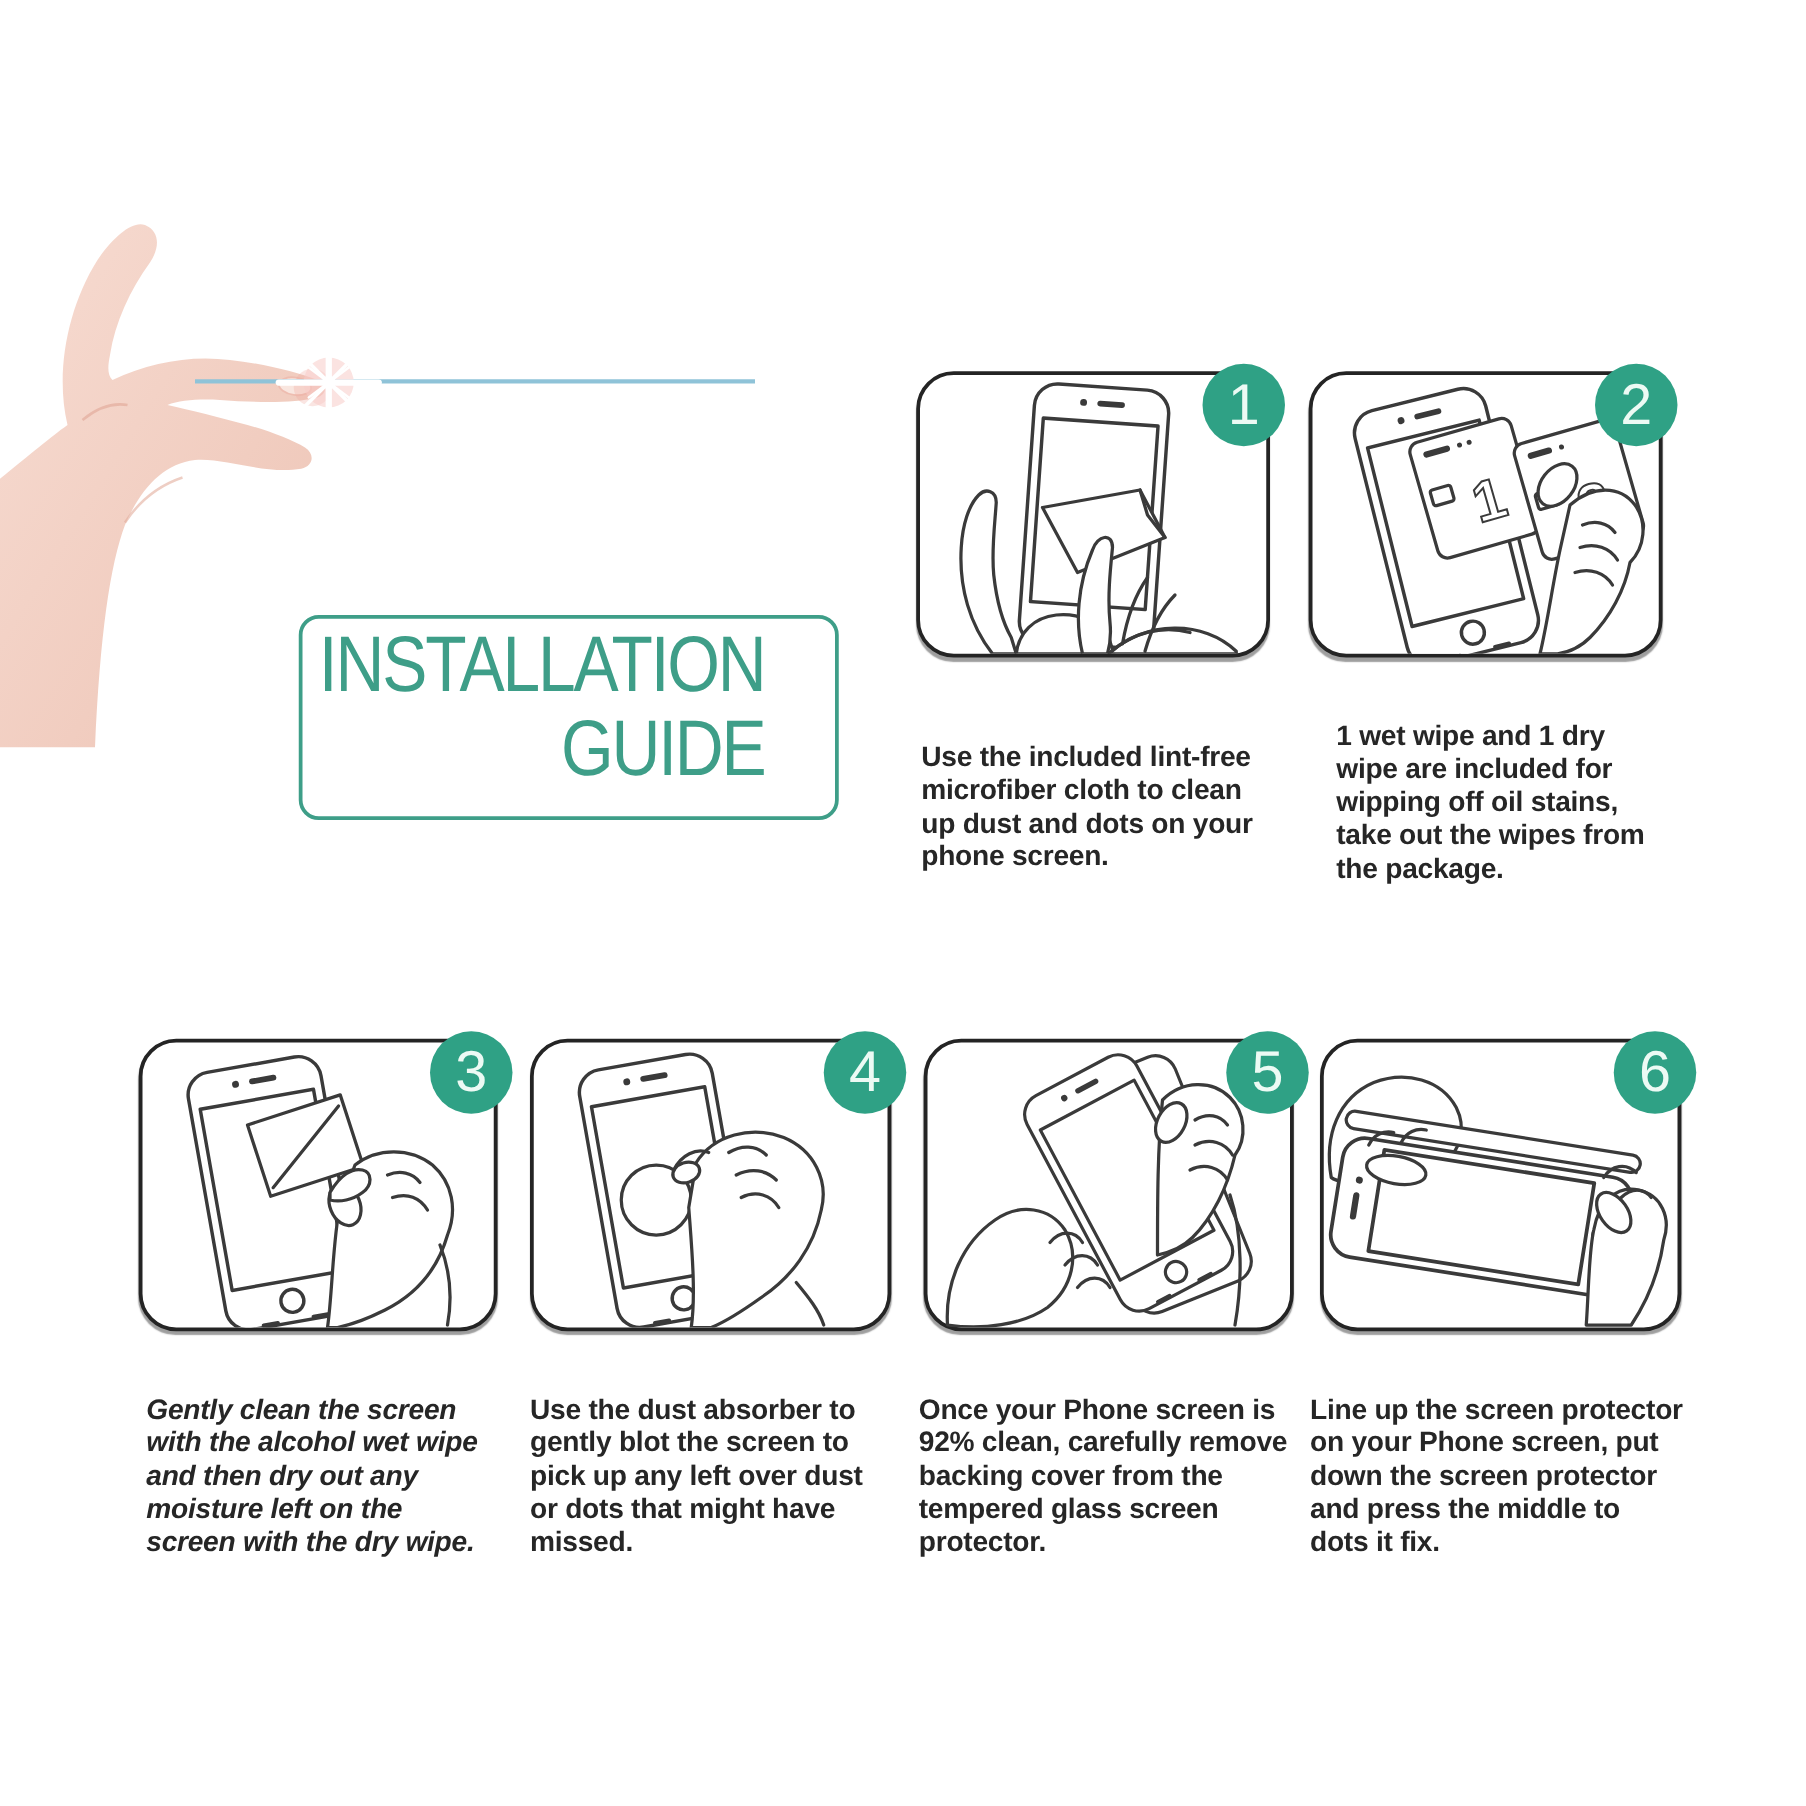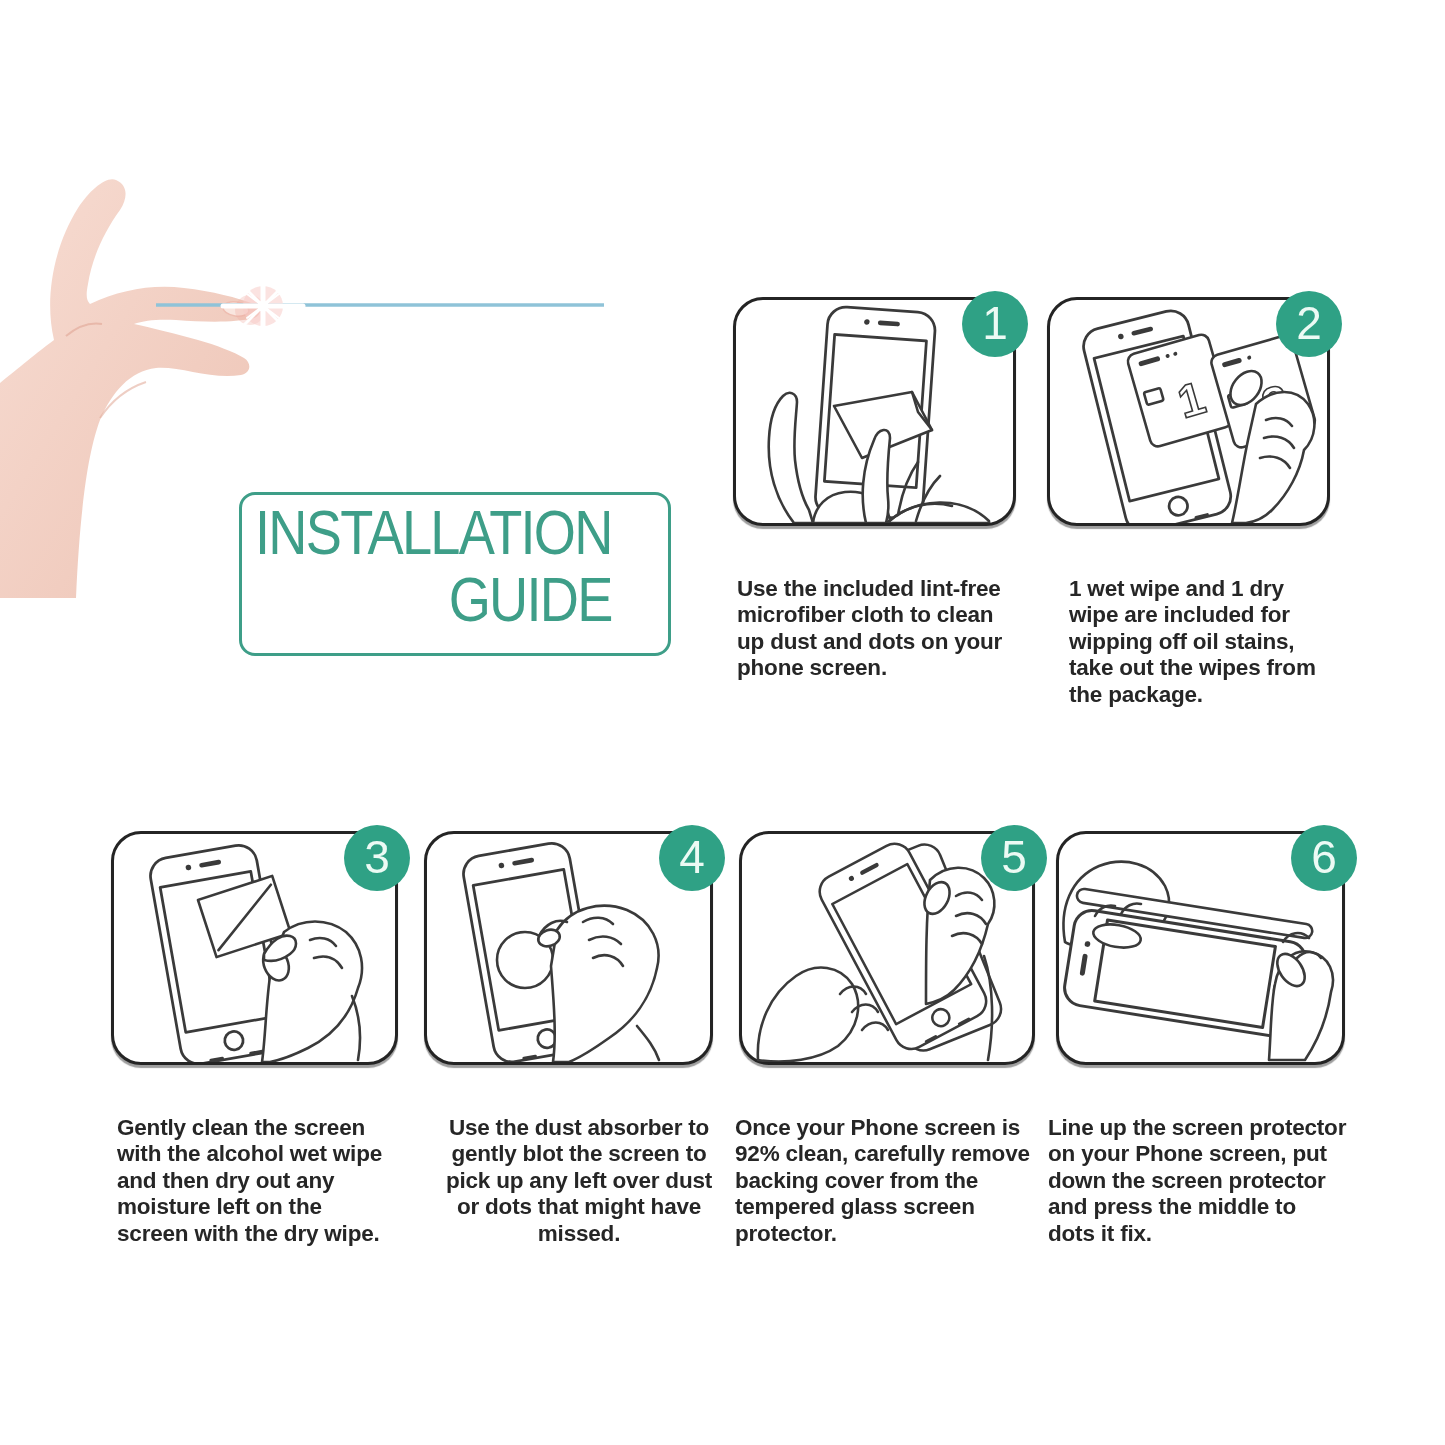--- a/index.html
+++ b/index.html
@@ -22,24 +22,24 @@
          font-size:46px;font-weight:400;padding-bottom:3px;box-sizing:border-box;}
   .caption{position:absolute;white-space:pre-line;font-size:22.5px;line-height:26.5px;
            font-weight:bold;color:#262626;letter-spacing:-0.2px;}
   
   .card-1{left:733px;top:297px;width:277px;height:223px;}
   .card-2{left:1047px;top:297px;width:277px;height:223px;}
   .card-3{left:111px;top:831px;width:281px;height:228px;}
   .card-4{left:424px;top:831px;width:283px;height:228px;}
   .card-5{left:739px;top:831px;width:290px;height:228px;}
   .card-6{left:1056px;top:831px;width:283px;height:228px;}
-  .cap-1{left:737px;top:553px;width:310px;}
+  .cap-1{left:737px;top:570px;width:310px;}
   .cap-2{left:1069px;top:553px;width:300px;}
-  .cap-3{left:117px;top:1092px;width:310px;}
-  .cap-4{left:424px;top:1092px;width:310px;text-align:center;}
+  .cap-3{left:117px;top:1092px;width:310px;font-style:italic;}
+  .cap-4{left:424px;top:1092px;width:310px;}
   .cap-5{left:735px;top:1092px;width:320px;}
   .cap-6{left:1048px;top:1092px;width:320px;}
   
   .ln{fill:none;stroke:#3a3a3a;stroke-width:2.6;stroke-linecap:round;stroke-linejoin:round;}
   .sd{fill:#ffffff;stroke:#3a3a3a;stroke-width:2.6;stroke-linecap:round;stroke-linejoin:round;}
   .fl{fill:#3a3a3a;stroke:none;}
   .pk-num{font-family:"Liberation Sans",sans-serif;font-size:46px;font-weight:bold;
           fill:none;stroke:#3a3a3a;stroke-width:1.6;}
 </style>
 </head>

